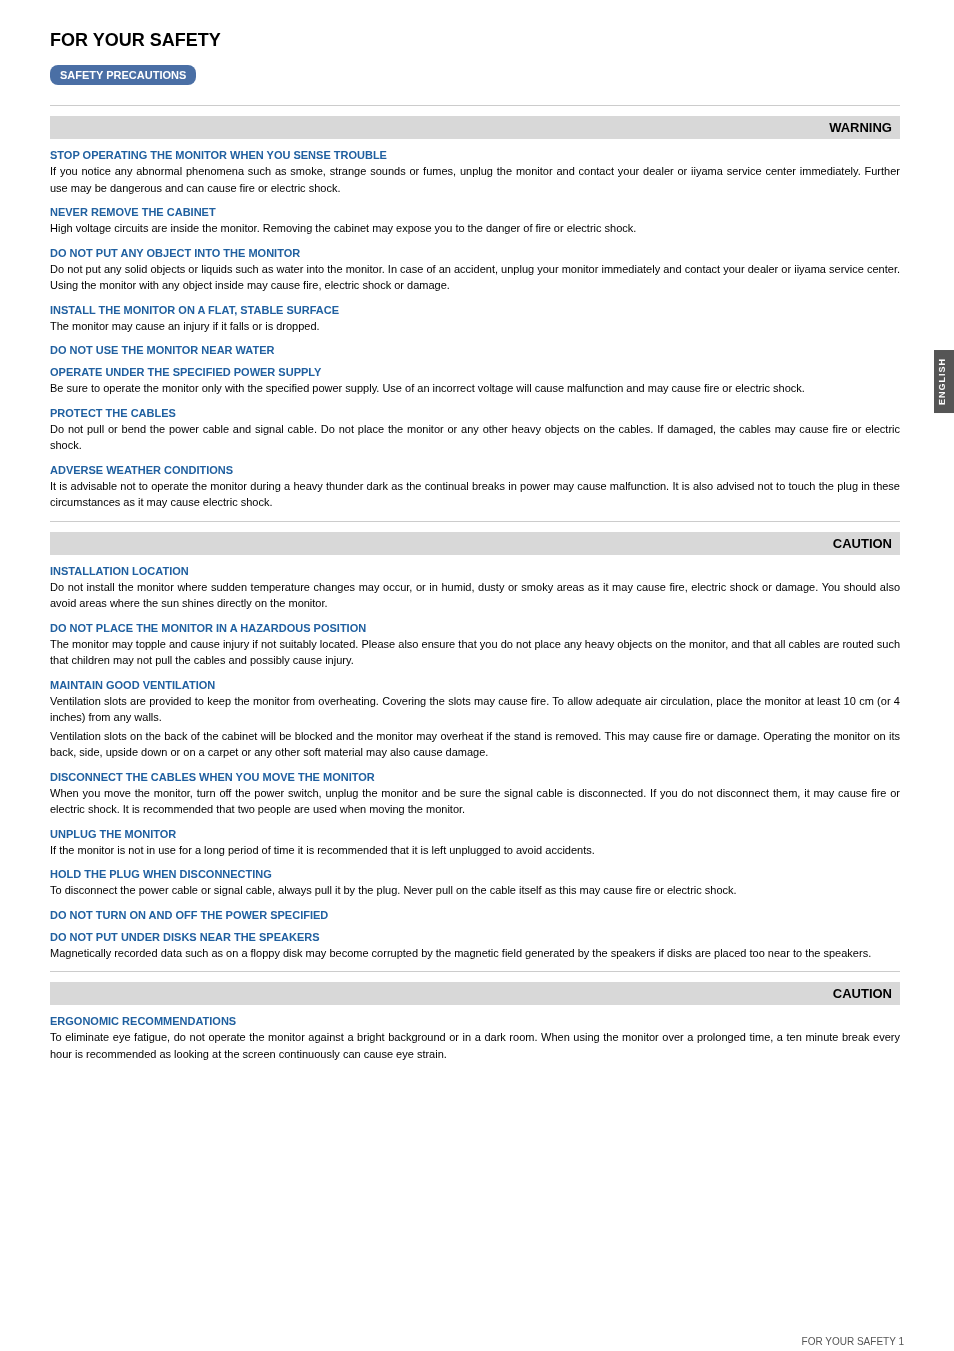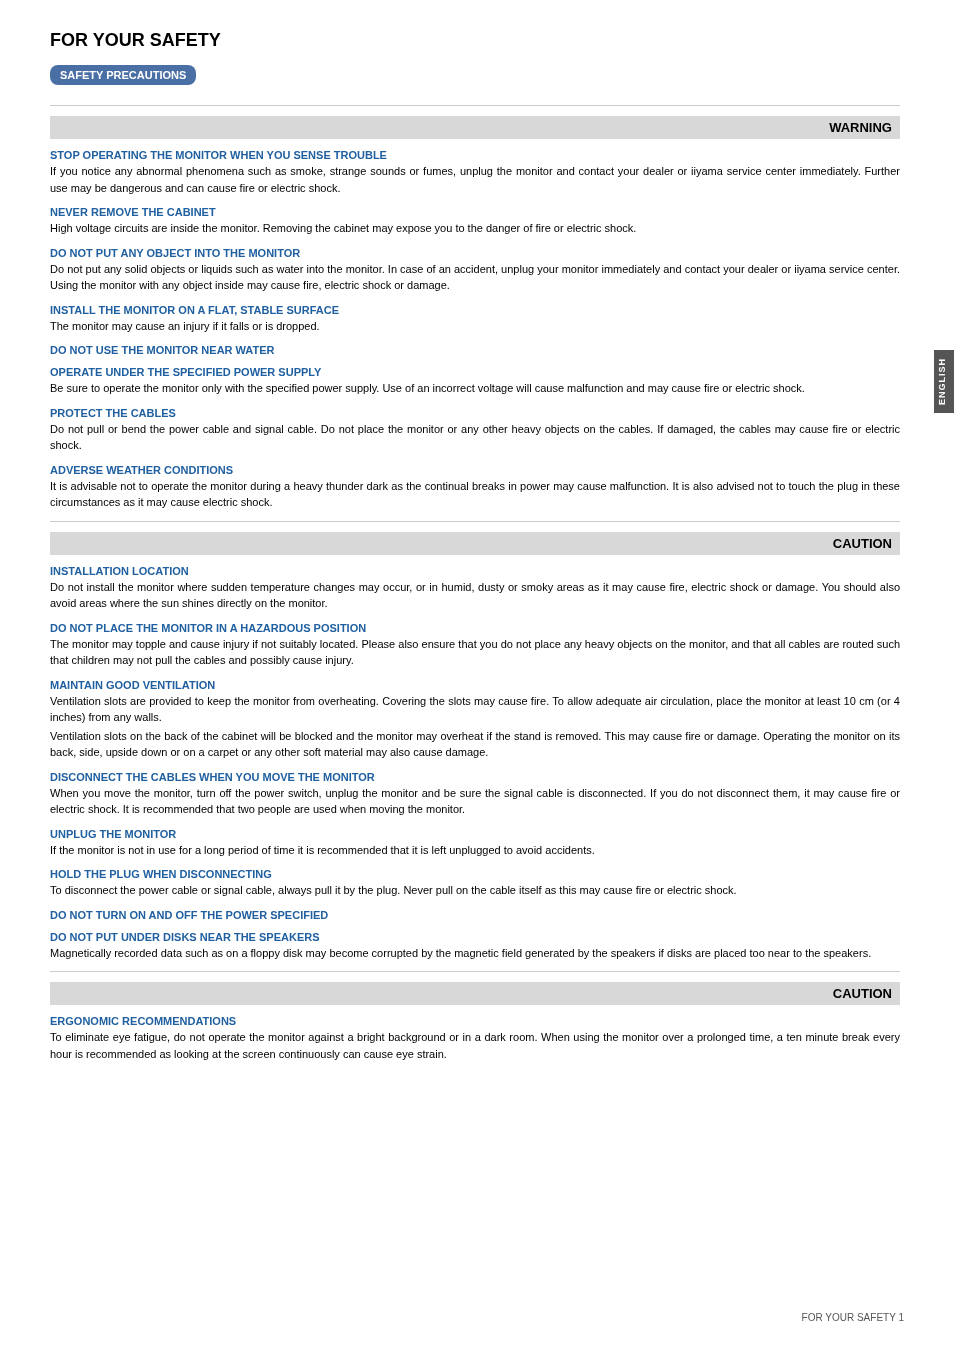--- a/index.html
+++ b/index.html
@@ -65,21 +65,21 @@
       font-size: 9px;
       font-weight: bold;
       writing-mode: vertical-rl;
       text-orientation: mixed;
       transform: rotate(180deg);
       padding: 8px 3px;
       letter-spacing: 1px;
     }
     .page-footer {
       position: absolute;
-      bottom: 28px;
+      bottom: 4px;
       right: 50px;
       font-size: 10px;
       color: #555;
     }
     .content-area {
       margin-right: 4px;
     }
   </style>
 </head>
 <body>

